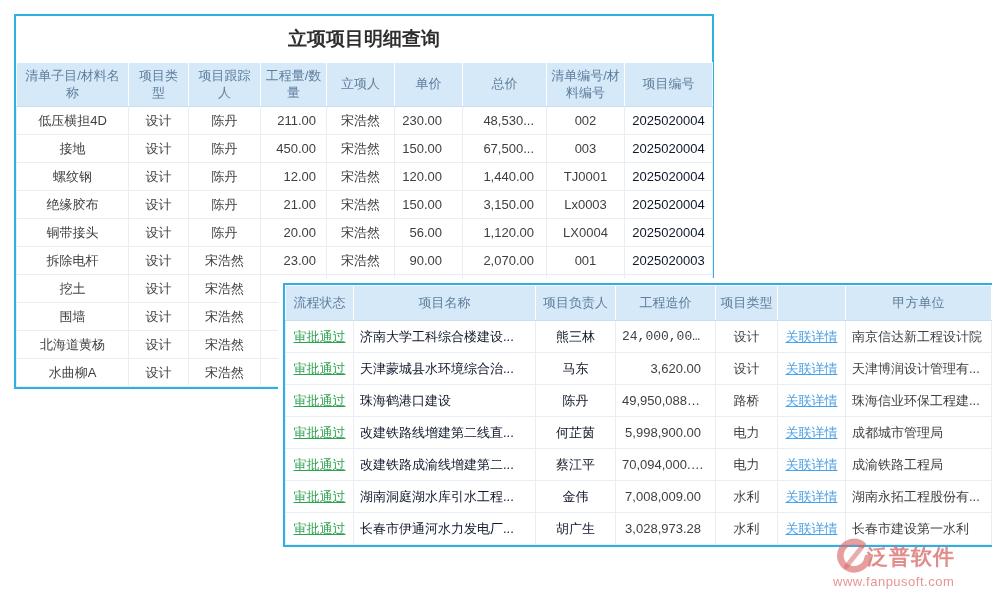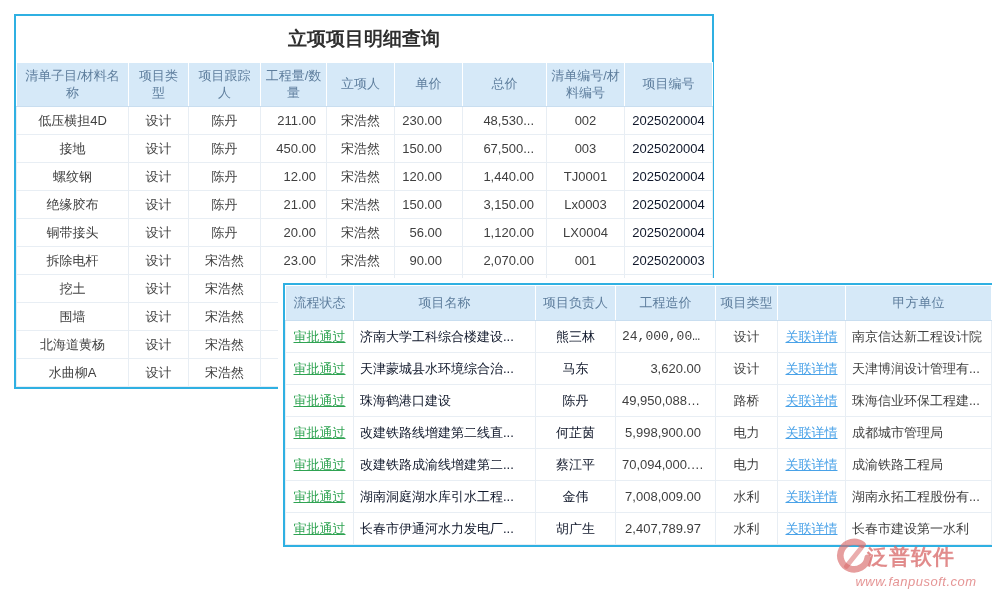--- a/index.html
+++ b/index.html
@@ -32,22 +32,22 @@
   .t-link-u    { color:#49a2e8; text-decoration:underline; cursor:pointer; }
   .t-green-u   { color:#2fa352; text-decoration:underline; cursor:pointer; }
   .t-blue      { color:#0f172a; cursor:pointer; }
 
   .watermark { position:absolute; left:833px; top:538px; width:166px; height:58px;
                z-index:5; pointer-events:none; }
   .wm-row { display:flex; align-items:center; }
   .wm-logo { width:38px; height:38px; margin-right:-4px; flex:0 0 auto; }
   .wm-brand { font-size:21px; font-weight:bold; color:rgba(217,106,106,0.78);
               letter-spacing:1px; white-space:nowrap; }
-  .wm-url { font-size:13px; color:rgba(225,130,130,0.85); text-align:center;
-            margin-top:-2px; letter-spacing:0.5px; white-space:nowrap;font-style:italic; }
+  .wm-url { font-size:13px; color:rgba(225,130,130,0.85); 
+            margin-top:-2px; letter-spacing:0.5px; white-space:nowrap; }
 </style>
 </head>
 <body>
 
 <div class="stage">
 
   <div class="panel panel-detail">
     <div class="panel-title">立项项目明细查询</div>
     <table>
       <colgroup id="detail-cols">
@@ -263,21 +263,21 @@
             <td class="t-blue">金伟</td>
             <td class="al-r" style="padding-right: 14px;">7,008,009.00</td>
             <td>水利</td>
             <td class="t-link-u">关联详情</td>
             <td class="al-l">湖南永拓工程股份有...</td>
           </tr>
           <tr>
             <td class="t-green-u">审批通过</td>
             <td class="al-l t-blue">长春市伊通河水力发电厂...</td>
             <td class="t-blue">胡广生</td>
-            <td class="al-r" style="padding-right: 14px;">2,407,789.97</td>
+            <td class="al-r" style="padding-right: 14px;">3,028,973.28</td>
             <td>水利</td>
             <td class="t-link-u">关联详情</td>
             <td class="al-l">长春市建设第一水利</td>
           </tr>
         </tbody>
     </table>
   </div>
 
   <div class="watermark">
     <div class="wm-row">

